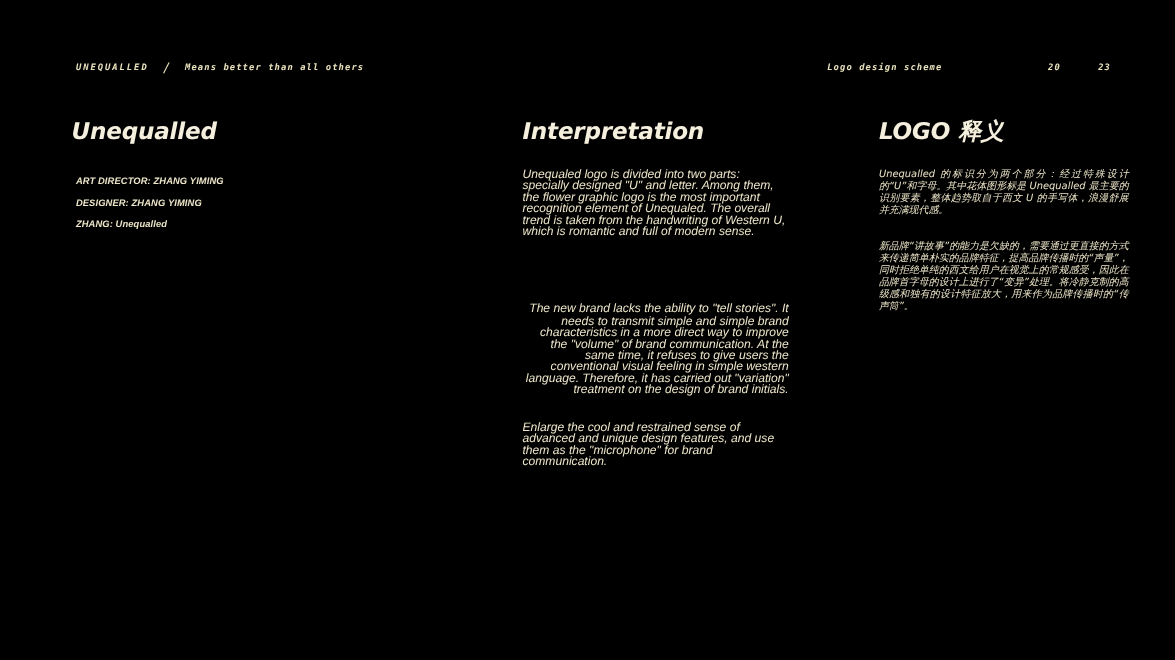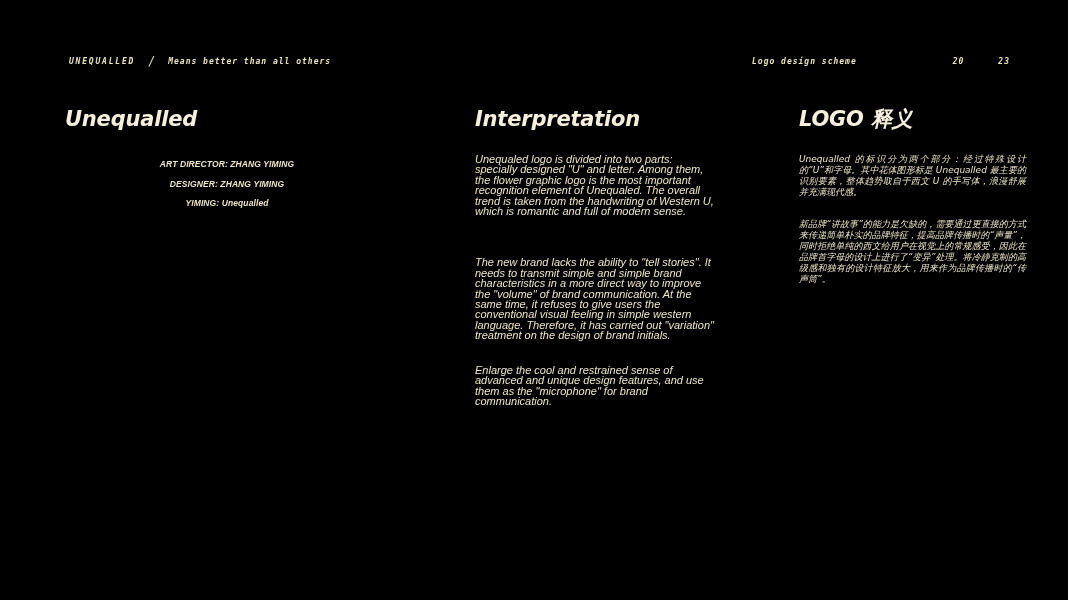--- a/index.html
+++ b/index.html
@@ -58,30 +58,29 @@
     color: #f5efdd;
   }
 
   .credits {
     margin-top: 15px;
     font-size: 8.5px;
     font-weight: bold;
     line-height: 11.5px;
     letter-spacing: 0.1px;
     color: #ece5c8;
-    text-align: center;
   }
 
   .col-middle p {
     font-size: 11px;
     line-height: 10.4px;
     color: #ece5c8;
   }
   .col-middle p.p0 { margin-top: 14px; }
-  .col-middle p.p1 { margin-top: 33px; }
+  .col-middle p.p1 { margin-top: 52px; text-align: right; }
   .col-middle p.p2 { margin-top: 16px; }
 
   .col-right p {
     font-size: 9px;
     line-height: 11px;
     text-align: justify;
     color: #ece5c8;
     font-family: "DejaVu Sans", sans-serif;
   }
   .col-right p.p0 { margin-top: 14px; }
@@ -105,21 +104,21 @@
         <span>23</span>
       </span>
     </div>
   </header>
 
   <section class="col col-left">
     <h1>Unequalled</h1>
     <div class="credits">
       <div>ART DIRECTOR: ZHANG YIMING</div>
       <div>DESIGNER: ZHANG YIMING</div>
-      <div>YIMING: Unequalled</div>
+      <div>ZHANG: Unequalled</div>
     </div>
   </section>
 
   <section class="col col-middle">
     <h1>Interpretation</h1>
     <p class="p0">Unequaled logo is divided into two parts: specially designed "U" and letter. Among them, the flower graphic logo is the most important recognition element of Unequaled. The overall trend is taken from the handwriting of Western U, which is romantic and full of modern sense.</p>
     <p class="p1">The new brand lacks the ability to "tell stories". It needs to transmit simple and simple brand characteristics in a more direct way to improve the "volume" of brand communication. At the same time, it refuses to give users the conventional visual feeling in simple western language. Therefore, it has carried out "variation" treatment on the design of brand initials.</p>
     <p class="p2">Enlarge the cool and restrained sense of advanced and unique design features, and use them as the "microphone" for brand communication.</p>
   </section>
 

